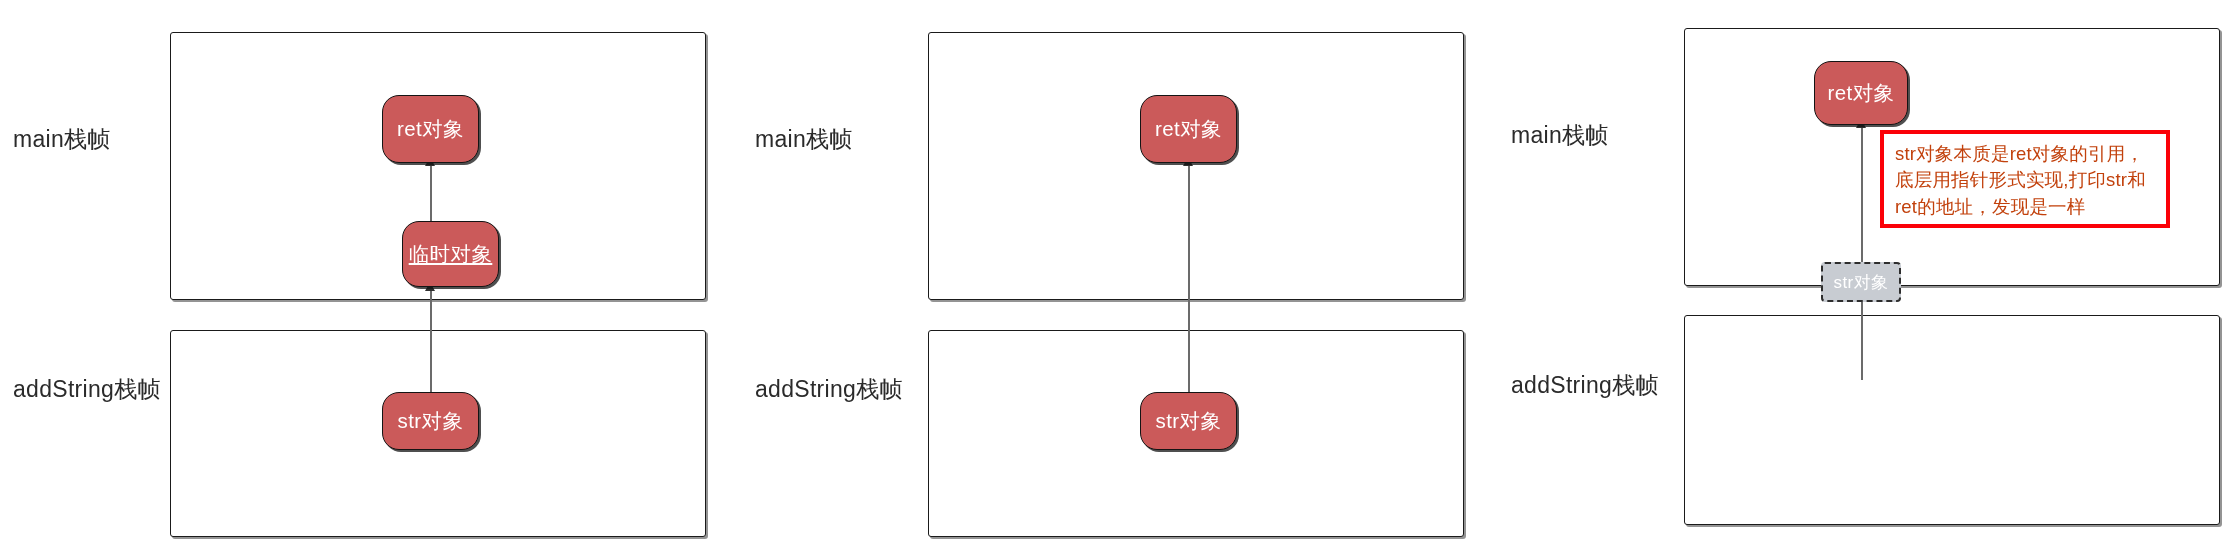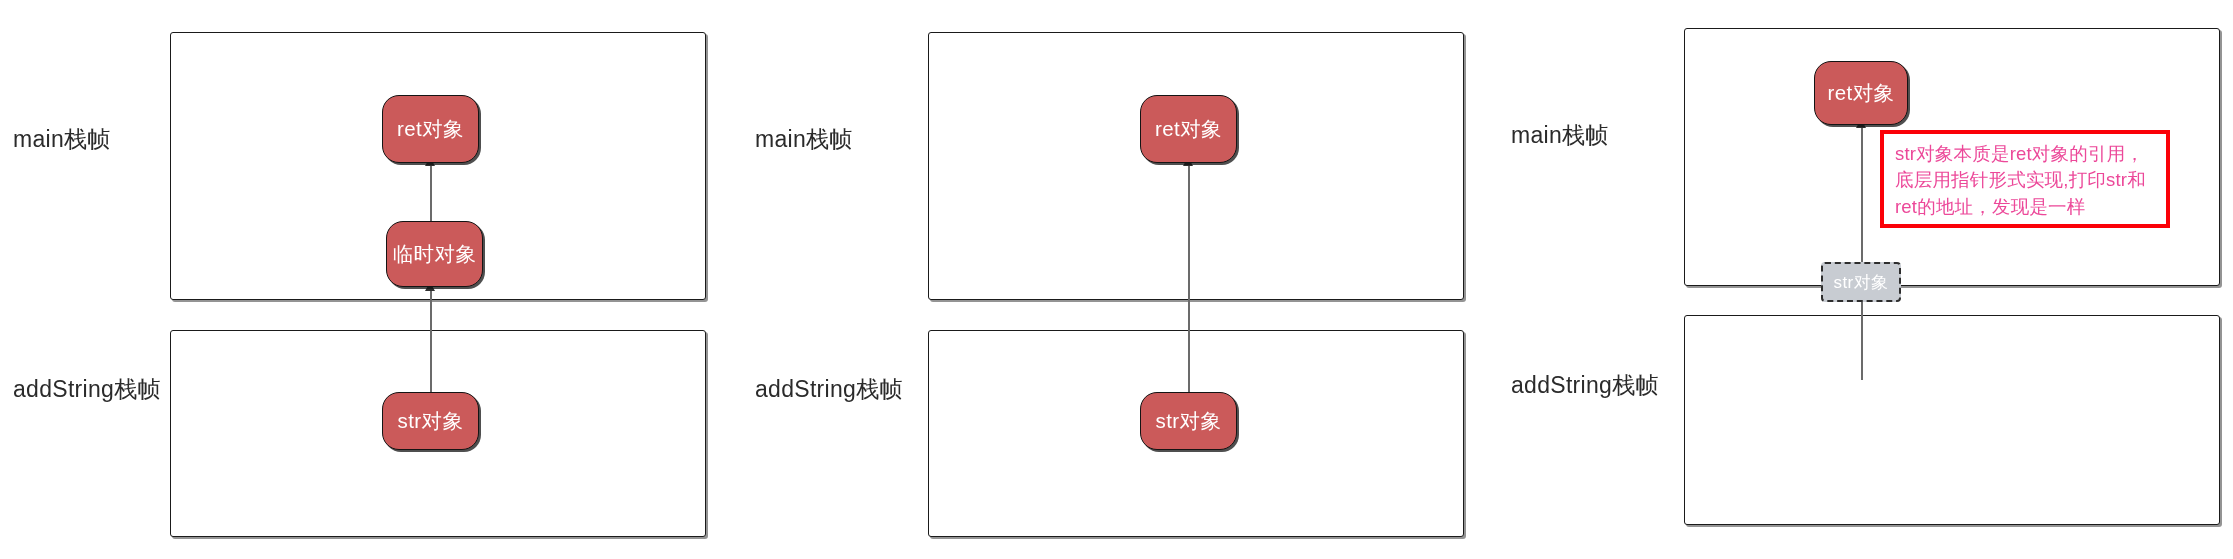--- a/index.html
+++ b/index.html
@@ -76,21 +76,21 @@
   .callout{
     position:absolute;
     box-sizing:border-box;
     background:#ffffff;
     border:4px solid #fb0007;
     padding:7px 9px 8px 11px;
   }
   .callout-text{
     font-size:18.5px;
     line-height:1.42;
-    color:#ec4899;
+    color:#c2410c;
     letter-spacing:.2px;
     display:block;
   }
 </style>
 </head>
 <body>
 
 <div class="stage">
 
   <div class="panel" style="left:0;width:760px;">
@@ -106,21 +106,21 @@
     <div class="arrow-line" style="left:430px;top:287px;height:105px;"></div>
     <div class="arrow-head" style="left:425px;top:282px;"></div>
 
     <div class="arrow-line" style="left:430px;top:163px;height:58px;"></div>
     <div class="arrow-head" style="left:425px;top:157px;"></div>
 
     <div class="obj red" style="left:382px;top:95px;width:97px;height:68px;">
       <span>ret对象</span>
     </div>
 
-    <div class="obj red" style="left:386px;top:221px;width:97px;height:66px;">
+    <div class="obj red" style="left:402px;top:221px;width:97px;height:66px;text-decoration:underline;">
       <span>临时对象</span>
     </div>
 
     <div class="obj red" style="left:382px;top:392px;width:97px;height:58px;">
       <span>str对象</span>
     </div>
   </div>
 
   <div class="panel" style="left:760px;width:760px;">
 

